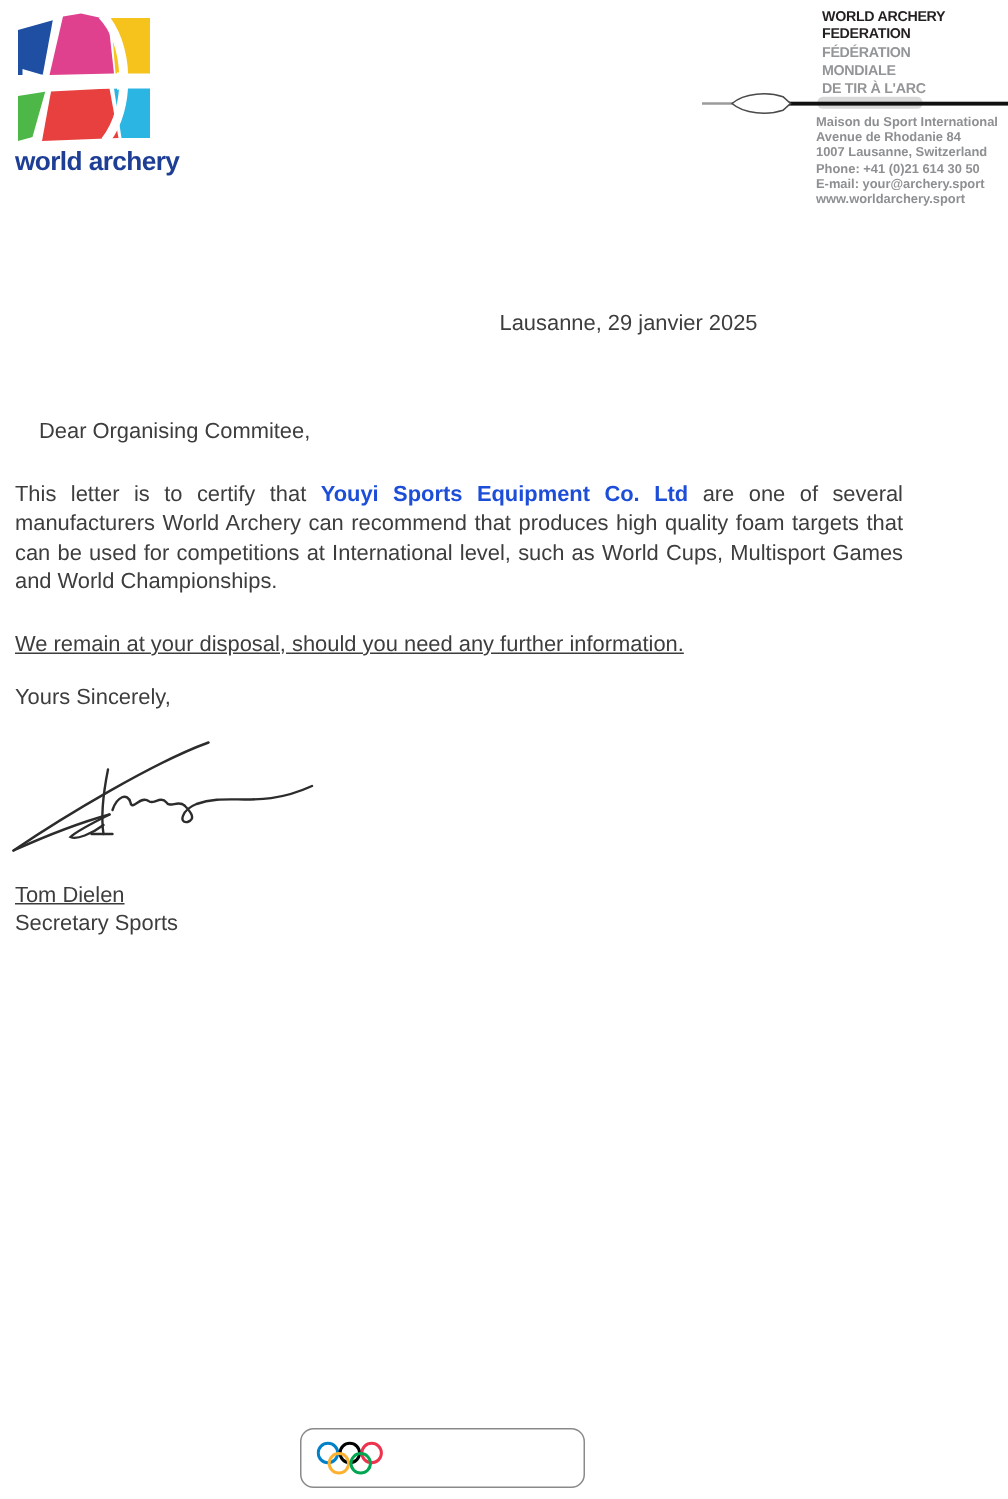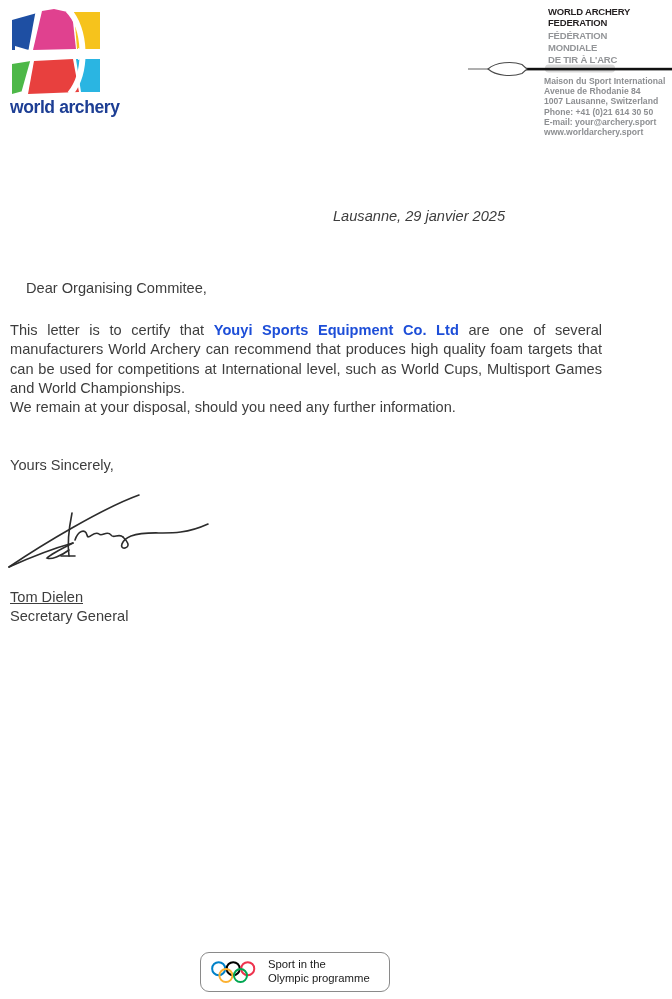--- a/index.html
+++ b/index.html
@@ -42,25 +42,25 @@
     font-size: 8.6px; line-height: 10.2px;
     color: #8d8f92; white-space: nowrap; font-weight: bold;
   }
 
   
   .letter-text {
     position: absolute; left: 10px;
     color: #3d3d3d;
     font-size: 14.6px; line-height: 19.3px;
   }
-  .dateline   { left: 333px; top: 207px; font-style: italic; }
+  .dateline   { left: 333px; top: 207px; }
   .salutation { top: 279px; margin-left: 16px; }
   .para-main  { top: 321px; width: 592px; text-align: justify; }
   .para-main b { color: #1d4ed8; }
-  .para-2     { top: 398px; width: 592px; }
+  .para-2     { top: 421px; width: 592px; text-decoration: underline; }
   .closing    { top: 456px; }
   .signature  { position: absolute; left: 3px; top: 488px; }
   .signer-name  { top: 588px; text-decoration: underline; }
   .signer-title { top: 607px; }
 
   
   .olympic-badge {
     position: absolute; left: 200px; top: 952px;
     width: 190px; height: 40px;
     border: 1.2px solid #8a8a8a; border-radius: 9px;
@@ -142,29 +142,25 @@
     <path d="M6,79 C40,56 100,20 136,7"></path>
     <path d="M6,79 C26,70 48,61 70,55"></path>
     <path d="M70,55 C58,61 48,66 44,70 C48,72 58,68 66,62"></path>
     <path d="M69,25 C66,40 64,55 66,68"></path>
     <path d="M58,68 L72,68"></path>
     <path d="M72,52 C75,43 82,40 84,47 C85,53 91,42 96,46 C99,49 104,42 108,47 C110,51 116,45 120,49"></path>
     <path d="M120,49 C124,53 128,58 122,60 C116,61 118,52 128,48 C150,40 170,52 205,36"></path>
   </svg>
 
   <div class="letter-text signer-name">Tom Dielen</div>
-  <div class="letter-text signer-title">Secretary General</div>
+  <div class="letter-text signer-title">Secretary Sports</div>
 
   <div class="olympic-badge">
     <svg class="rings" width="49" height="25" viewBox="0 0 64 32" xmlns="http://www.w3.org/2000/svg" fill="none" stroke-width="2.6">
       <circle cx="10" cy="11" r="8.5" stroke="#0081c8"></circle>
       <circle cx="29" cy="11" r="8.5" stroke="#000000"></circle>
       <circle cx="48" cy="11" r="8.5" stroke="#ee334e"></circle>
       <circle cx="19.5" cy="20" r="8.5" stroke="#fcb131"></circle>
       <circle cx="38.5" cy="20" r="8.5" stroke="#00a651"></circle>
     </svg>
-    <div class="badge-text">
-      <div>Sport in the</div>
-      <div>Olympic programme</div>
-    </div>
   </div>
 
 </div>
 
 </body></html>

